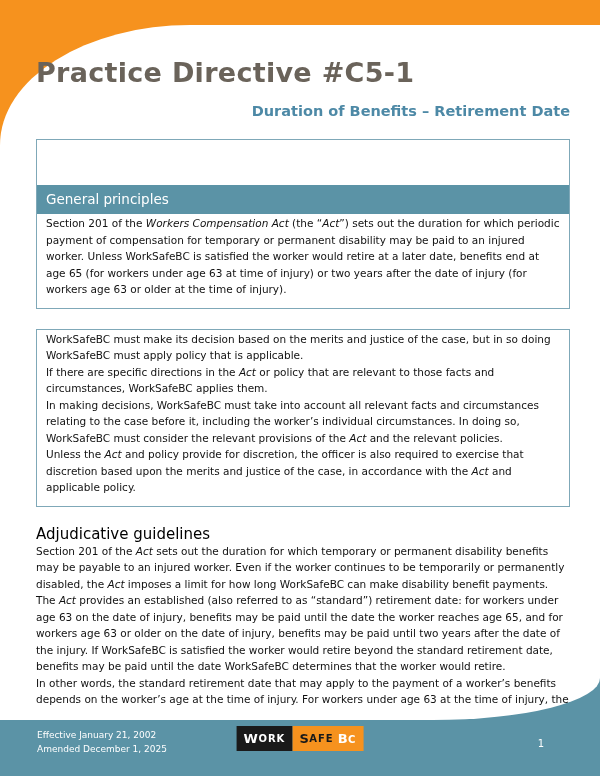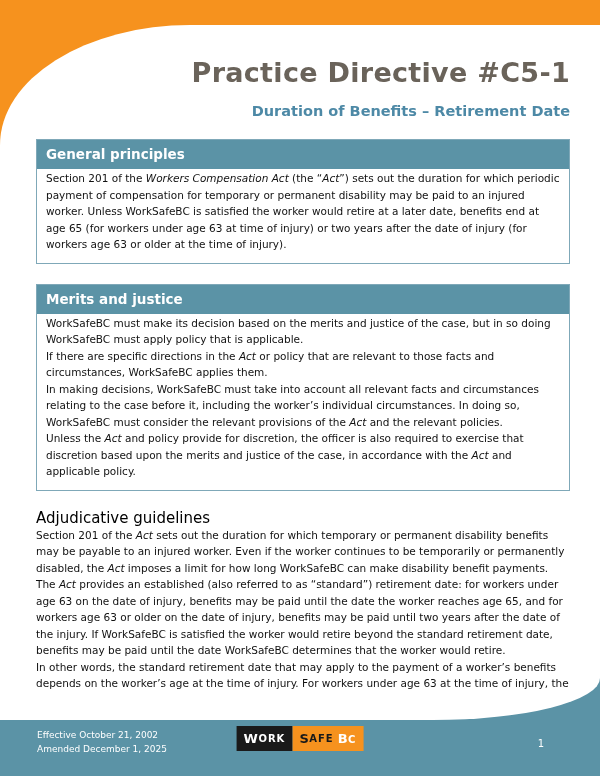--- a/index.html
+++ b/index.html
@@ -31,29 +31,29 @@
     background: #ffffff; border-bottom-right-radius: 175px 44px; z-index: 1;
   }
   
   .content {
     position: absolute; top: 0; left: 0; right: 0; z-index: 2;
     padding: 57px 30px 0 36px;
   }
   h1.title {
     font-size: 27px; font-weight: bold; color: #6A635A; letter-spacing: 0.3px;
     line-height: 1.2;
-    text-align: right;
   }
   h2.subtitle {
     margin-top: 14px; font-size: 14.5px; font-weight: bold; color: #4D89A6; text-align: right;
   }
   .box { margin-top: 20px; border: 1px solid #7FA8B8; background: #fff; }
   .box-header {
-    background: #5B93A6; color: #ffffff; font-weight: bold; font-size: 13.5px;
+    background: #5B93A6; color: #ffffff; font-weight: normal; font-size: 13.5px;
     padding: 6px 9px 7px 9px;
+    margin-top: 45px;
   }
   .box-body { padding: 1px 9px 10px 9px; }
   p.para {
     font-size: 10.5px; line-height: 16.5px; color: #111111; margin-top: 0;
   }
   p.para i { font-style: italic; }
   h3.guidelines-heading {
     margin-top: 18px; font-size: 15px; font-weight: normal; color: #000000;
   }
   
@@ -92,39 +92,38 @@
     <h2 class="subtitle">Duration of Benefits – Retirement Date</h2>
 
     <section class="box">
       <div class="box-header">General principles</div>
       <div class="box-body">
         <p class="para"><span>Section 201 of the </span><i>Workers Compensation Act</i><span> (the “</span><i>Act</i><span>”) sets out the duration for which periodic payment of compensation for temporary or permanent disability may be paid to an injured worker. Unless WorkSafeBC is satisfied the worker would retire at a later date, benefits end at age 65 (for workers under age 63 at time of injury) or two years after the date of injury (for workers age 63 or older at the time of injury).</span></p>
       </div>
     </section>
 
     <section class="box">
-      <div class="box-header">Merits and justice</div>
       <div class="box-body">
         <p class="para"><span>WorkSafeBC must make its decision based on the merits and justice of the case, but in so doing WorkSafeBC must apply policy that is applicable.</span></p>
         <p class="para"><span>If there are specific directions in the </span><i>Act</i><span> or policy that are relevant to those facts and circumstances, WorkSafeBC applies them.</span></p>
         <p class="para"><span>In making decisions, WorkSafeBC must take into account all relevant facts and circumstances relating to the case before it, including the worker’s individual circumstances. In doing so, WorkSafeBC must consider the relevant provisions of the </span><i>Act</i><span> and the relevant policies.</span></p>
         <p class="para"><span>Unless the </span><i>Act</i><span> and policy provide for discretion, the officer is also required to exercise that discretion based upon the merits and justice of the case, in accordance with the </span><i>Act</i><span> and applicable policy.</span></p>
       </div>
     </section>
 
     <h3 class="guidelines-heading">Adjudicative guidelines</h3>
     <p class="para"><span>Section 201 of the </span><i>Act</i><span> sets out the duration for which temporary or permanent disability benefits may be payable to an injured worker. Even if the worker continues to be temporarily or permanently disabled, the </span><i>Act</i><span> imposes a limit for how long WorkSafeBC can make disability benefit payments.</span></p>
     <p class="para"><span>The </span><i>Act</i><span> provides an established (also referred to as “standard”) retirement date: for workers under age 63 on the date of injury, benefits may be paid until the date the worker reaches age 65, and for workers age 63 or older on the date of injury, benefits may be paid until two years after the date of the injury. If WorkSafeBC is satisfied the worker would retire beyond the standard retirement date, benefits may be paid until the date WorkSafeBC determines that the worker would retire.</span></p>
     <p class="para"><span>In other words, the standard retirement date that may apply to the payment of a worker’s benefits depends on the worker’s age at the time of injury. For workers under age 63 at the time of injury, the</span></p>
 
   </div>
 
   <div class="footer">
     <div class="footer-dates">
-      <div>Effective October 21, 2002</div>
+      <div>Effective January 21, 2002</div>
       <div>Amended December 1, 2025</div>
     </div>
     <div class="logo">
       <span class="logo-seg logo-work">
           <span class="cap">W</span>
           <span class="rest">ORK</span>
         </span>
       <span class="logo-seg logo-safe">
           <span class="cap">S</span>
           <span class="rest">AFE</span>

